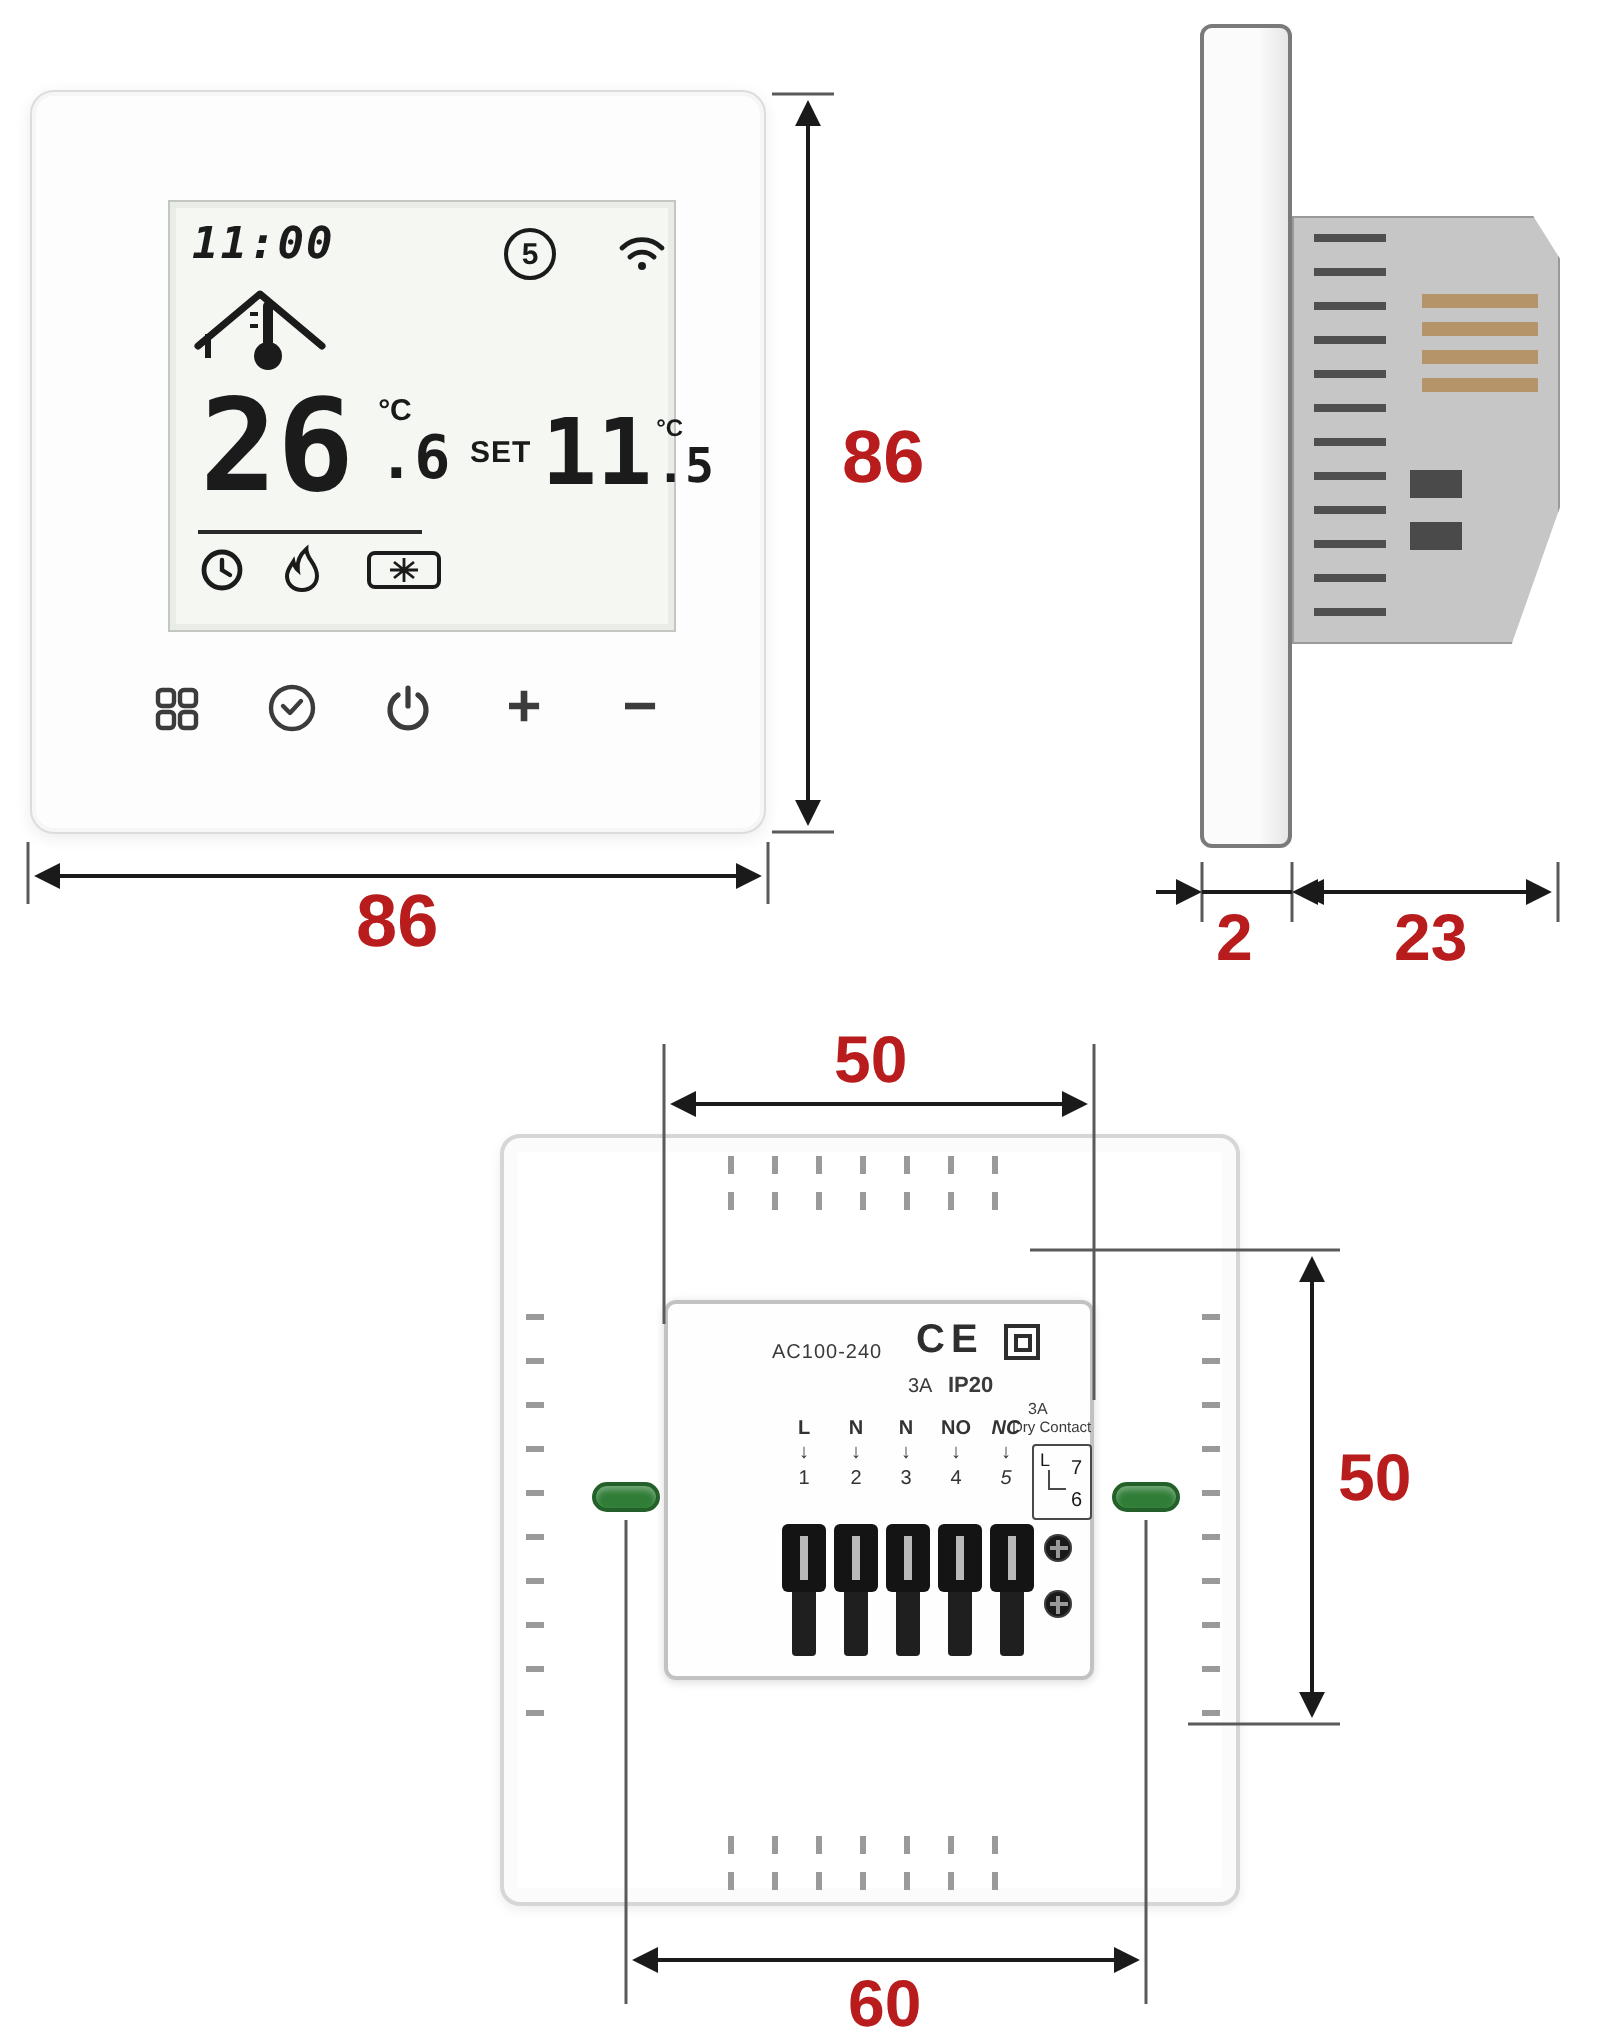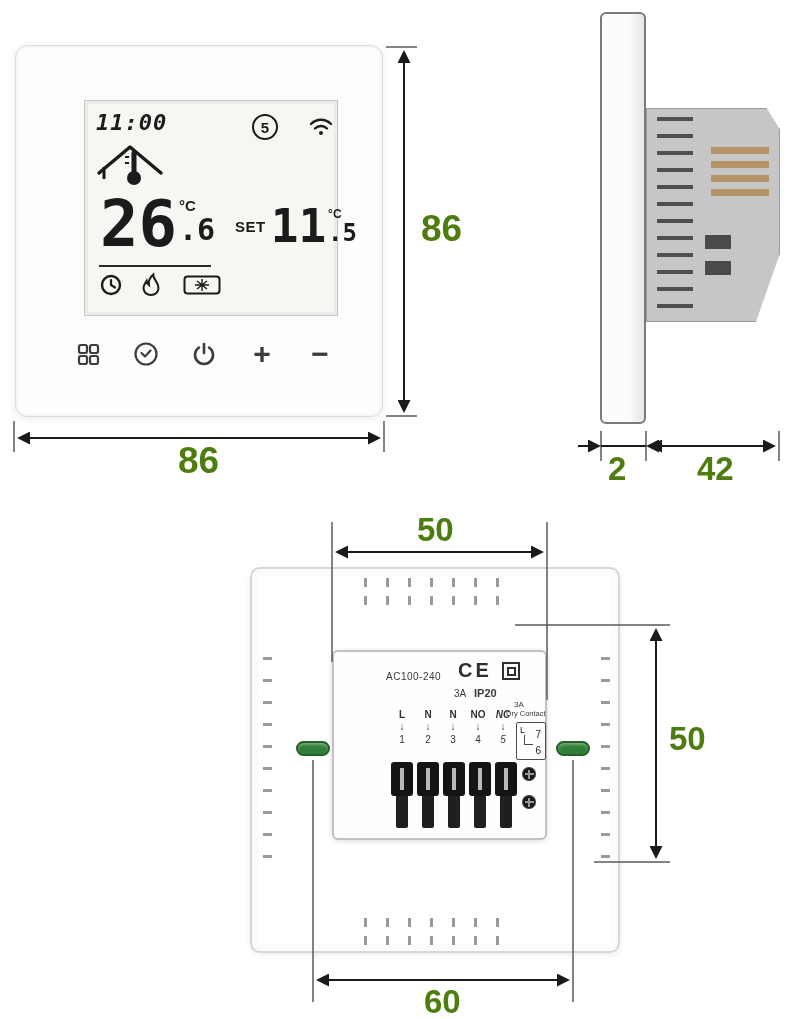--- a/index.html
+++ b/index.html
@@ -3,37 +3,37 @@
 <meta charset="utf-8">
 <style>
   * { margin:0; padding:0; box-sizing:border-box; }
   html,body { background:#ffffff; }
   body { font-family:"Liberation Sans", sans-serif; color:#1a1a1a; }
   .canvas { position:relative; width:800px; height:1019px; background:#fff; overflow:hidden; }
   .abs { position:absolute; }
   .seg { font-family:"DejaVu Sans Mono", monospace; font-weight:bold; color:#1b1b1b; }
 
   
-  .dim-label { position:absolute; font-weight:bold; color:#4d7c0f; line-height:1; }
+  .dim-label { position:absolute; font-weight:bold; color:#b91c1c; line-height:1; }
   .dim-xl { font-size:37px; }
   .dim-lg { font-size:33px; }
 
   
   .front-panel { left:15px; top:45px; width:368px; height:372px; background:#fdfdfd;
       border:1px solid #dcdcdc; border-radius:12px;
       box-shadow:0 2px 8px rgba(0,0,0,.08), inset 0 0 0 2px #f6f6f6; }
   .lcd { position:absolute; left:40px; top:54px; width:254px; height:216px; background:#f5f7f3;
       border:1px solid #c2c7c1; box-shadow: inset 0 0 0 3px #e9ece7; margin-left: 28px; }
   .lcd-time { position:absolute; left:11px; top:9px; font-size:22px; font-style:italic; letter-spacing:1px; }
   .lcd-day { position:absolute; left:167px; top:13px; width:26px; height:26px; border:2.5px solid #1b1b1b;
       border-radius:50%; display:flex; align-items:center; justify-content:center;
       font-size:15px; font-weight:bold; }
   .lcd-wifi { position:absolute; left:223px; top:14px; }
   .lcd-house { position:absolute; left:10px; top:42px; }
-  .cur-temp { position:absolute; left:15px; top:93px; display:flex; align-items:flex-start; }
+  .cur-temp { position:absolute; left:15px; top:93px; display:flex; align-items:flex-start;gap:10px; }
   .t-int { font-size:64px; line-height:0.95; }
   .t-col { display:flex; flex-direction:column; align-items:flex-start; margin-left:2px; padding-top:4px; }
   .t-unit { font-size:15px; font-weight:bold; line-height:1; }
   .t-dec { font-size:30px; line-height:1.1; }
   .temp-underline { position:absolute; left:14px; top:164px; width:112px; height:2px; background:#2a2a2a; }
   .set-group { position:absolute; left:150px; top:104px; display:flex; align-items:center; }
   .set-label { font-size:15px; font-weight:bold; margin-right:5px; letter-spacing:.5px; }
   .s-int { font-size:46px; line-height:0.95; }
   .s-col { display:flex; flex-direction:column; align-items:flex-start; margin-left:2px; }
   .s-unit { font-size:12px; font-weight:bold; line-height:1; }
@@ -313,18 +313,18 @@
       <line x1="651" y1="446" x2="774" y2="446" marker-start="url(#arr)" marker-end="url(#arr)"></line>
       <line x1="337" y1="552" x2="542" y2="552" marker-start="url(#arr)" marker-end="url(#arr)"></line>
       <line x1="656" y1="630" x2="656" y2="857" marker-start="url(#arr)" marker-end="url(#arr)"></line>
       <line x1="318" y1="980" x2="568" y2="980" marker-start="url(#arr)" marker-end="url(#arr)"></line>
     </g>
   </svg>
 
   <div class="dim-label dim-xl" style="left:421px; top:210px;">86</div>
   <div class="dim-label dim-xl" style="left:178px; top:442px;">86</div>
   <div class="dim-label dim-lg" style="left:608px; top:452px;">2</div>
-  <div class="dim-label dim-lg" style="left:697px; top:452px;">42</div>
+  <div class="dim-label dim-lg" style="left:697px; top:452px;">23</div>
   <div class="dim-label dim-lg" style="left:417px; top:513px;">50</div>
   <div class="dim-label dim-lg" style="left:669px; top:722px;">50</div>
   <div class="dim-label dim-lg" style="left:424px; top:985px;">60</div>
 
 </div>
 
 </body></html>

